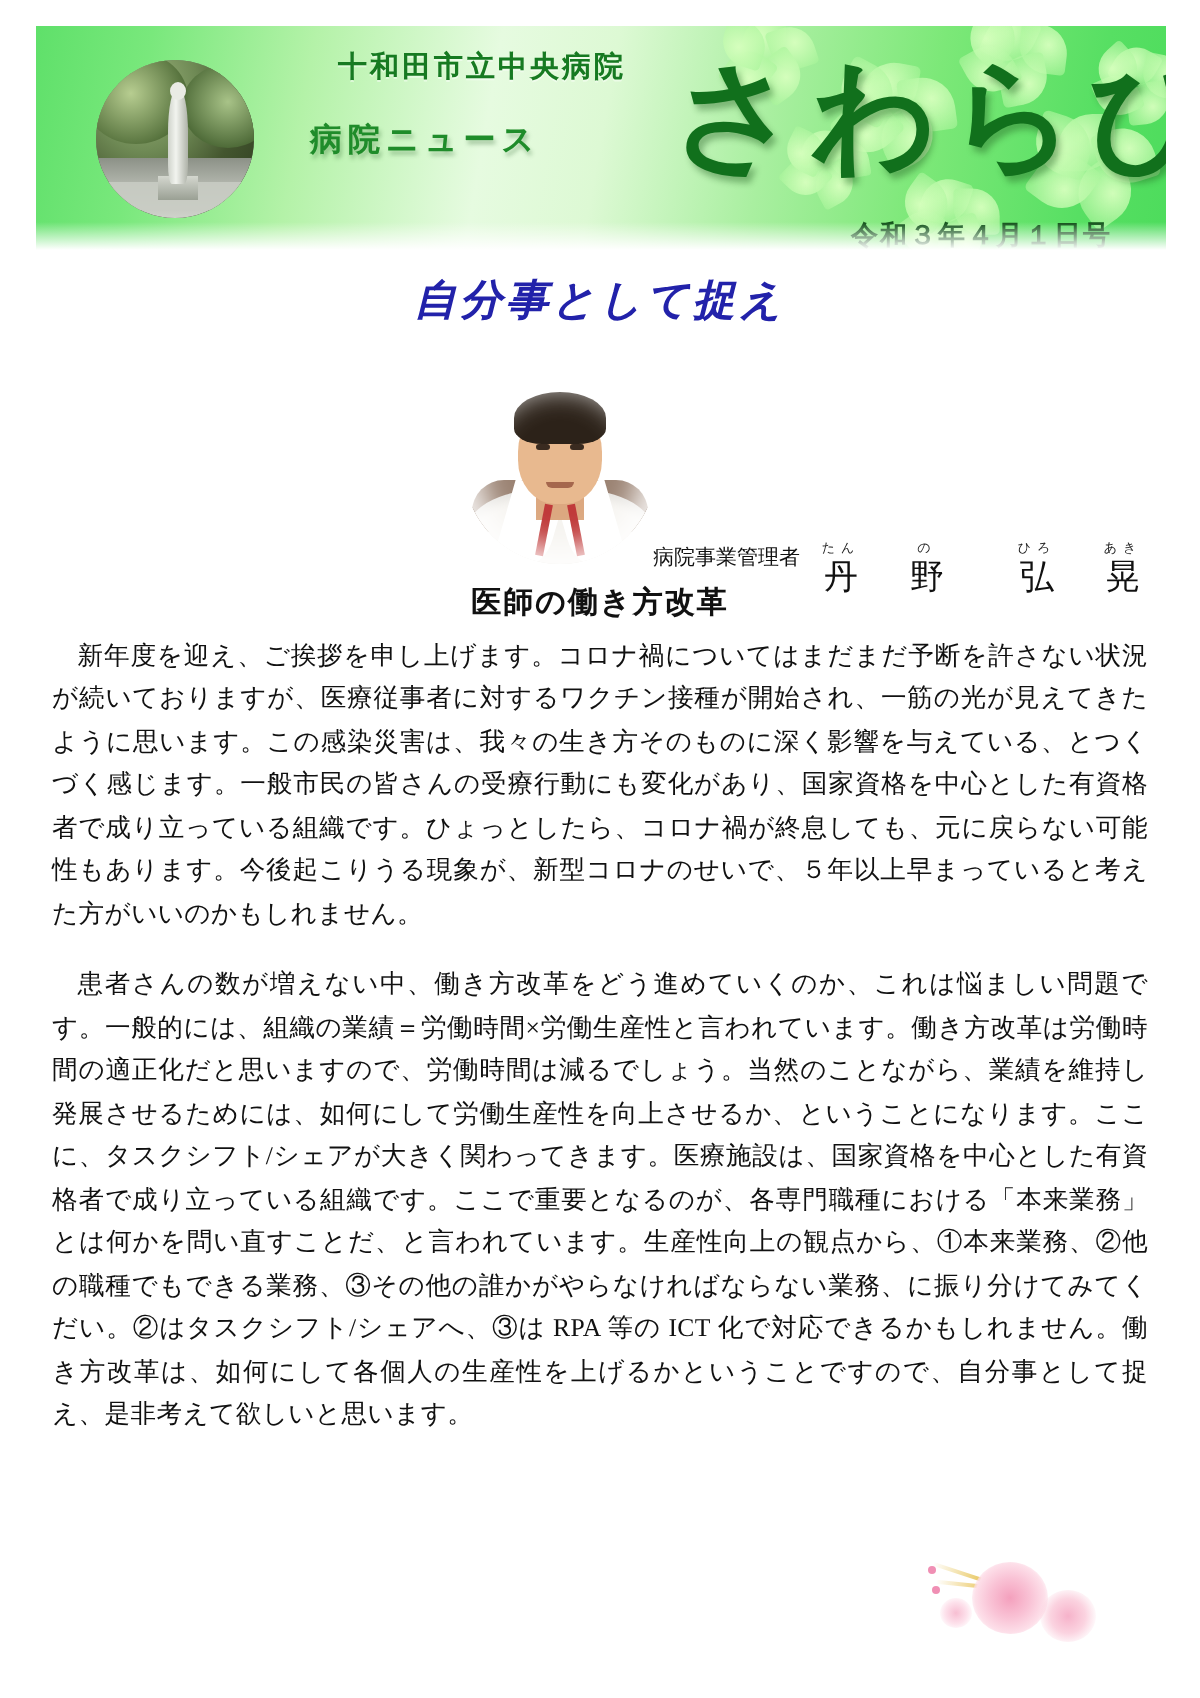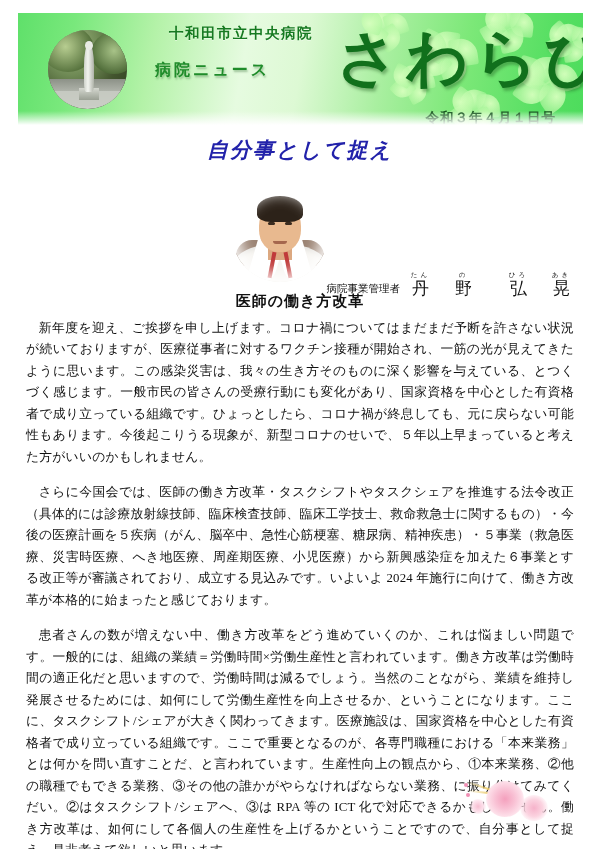--- a/index.html
+++ b/index.html
@@ -250,21 +250,21 @@
     border-radius: 50%;
     box-shadow: inset 0 0 14px 8px rgba(255,255,255,.85);
   }
 
   
   .byline {
     position: absolute;
     right: 24px;
     top: 272px;
     display: flex;
-    align-items: flex-end;
+    align-items: flex-start;
     gap: 6px;
     white-space: nowrap;
   }
   .byline .role {
     font-family: "Liberation Sans", "DejaVu Sans", sans-serif;
     font-size: 10.5px;
     color: #111;
     padding-bottom: 1px;
   }
   .ruby-name {
@@ -482,21 +482,20 @@
       <span class="rt">あき</span>
       <span class="rb">晃</span>
     </span>
   </span>
 </div>
 
 <div class="subheading">医師の働き方改革</div>
 
 <div class="body-text">
   <p>新年度を迎え、ご挨拶を申し上げます。コロナ禍についてはまだまだ予断を許さない状況が続いておりますが、医療従事者に対するワクチン接種が開始され、一筋の光が見えてきたように思います。この感染災害は、我々の生き方そのものに深く影響を与えている、とつくづく感じます。一般市民の皆さんの受療行動にも変化があり、国家資格を中心とした有資格者で成り立っている組織です。ひょっとしたら、コロナ禍が終息しても、元に戻らない可能性もあります。今後起こりうる現象が、新型コロナのせいで、５年以上早まっていると考えた方がいいのかもしれません。</p>
-  <p>さらに今国会では、医師の働き方改革・タスクシフトやタスクシェアを推進する法令改正（具体的には診療放射線技師、臨床検査技師、臨床工学技士、救命救急士に関するもの）・今後の医療計画を５疾病（がん、脳卒中、急性心筋梗塞、糖尿病、精神疾患）・５事業（救急医療、災害時医療、へき地医療、周産期医療、小児医療）から新興感染症を加えた６事業とする改正等が審議されており、成立する見込みです。いよいよ 2024 年施行に向けて、働き方改革が本格的に始まったと感じております。</p>
   <p>患者さんの数が増えない中、働き方改革をどう進めていくのか、これは悩ましい問題です。一般的には、組織の業績＝労働時間×労働生産性と言われています。働き方改革は労働時間の適正化だと思いますので、労働時間は減るでしょう。当然のことながら、業績を維持し発展させるためには、如何にして労働生産性を向上させるか、ということになります。ここに、タスクシフト/シェアが大きく関わってきます。医療施設は、国家資格を中心とした有資格者で成り立っている組織です。ここで重要となるのが、各専門職種における「本来業務」とは何かを問い直すことだ、と言われています。生産性向上の観点から、①本来業務、②他の職種でもできる業務、③その他の誰かがやらなければならない業務、に振り分けてみてくだい。②はタスクシフト/シェアへ、③は RPA 等の ICT 化で対応できるかもしれません。働き方改革は、如何にして各個人の生産性を上げるかということですので、自分事として捉え、是非考えて欲しいと思います。</p>
 
 </div>
 
 <div class="sakura">
   <div class="sak-stem"></div>
   <div class="sak-stem2"></div>
   <div class="sak-dot" style="left:0px;  top:10px;"></div>
   <div class="sak-dot" style="left:2px;  top:20px;"></div>
   <div class="sak-flower sak-big"></div>

